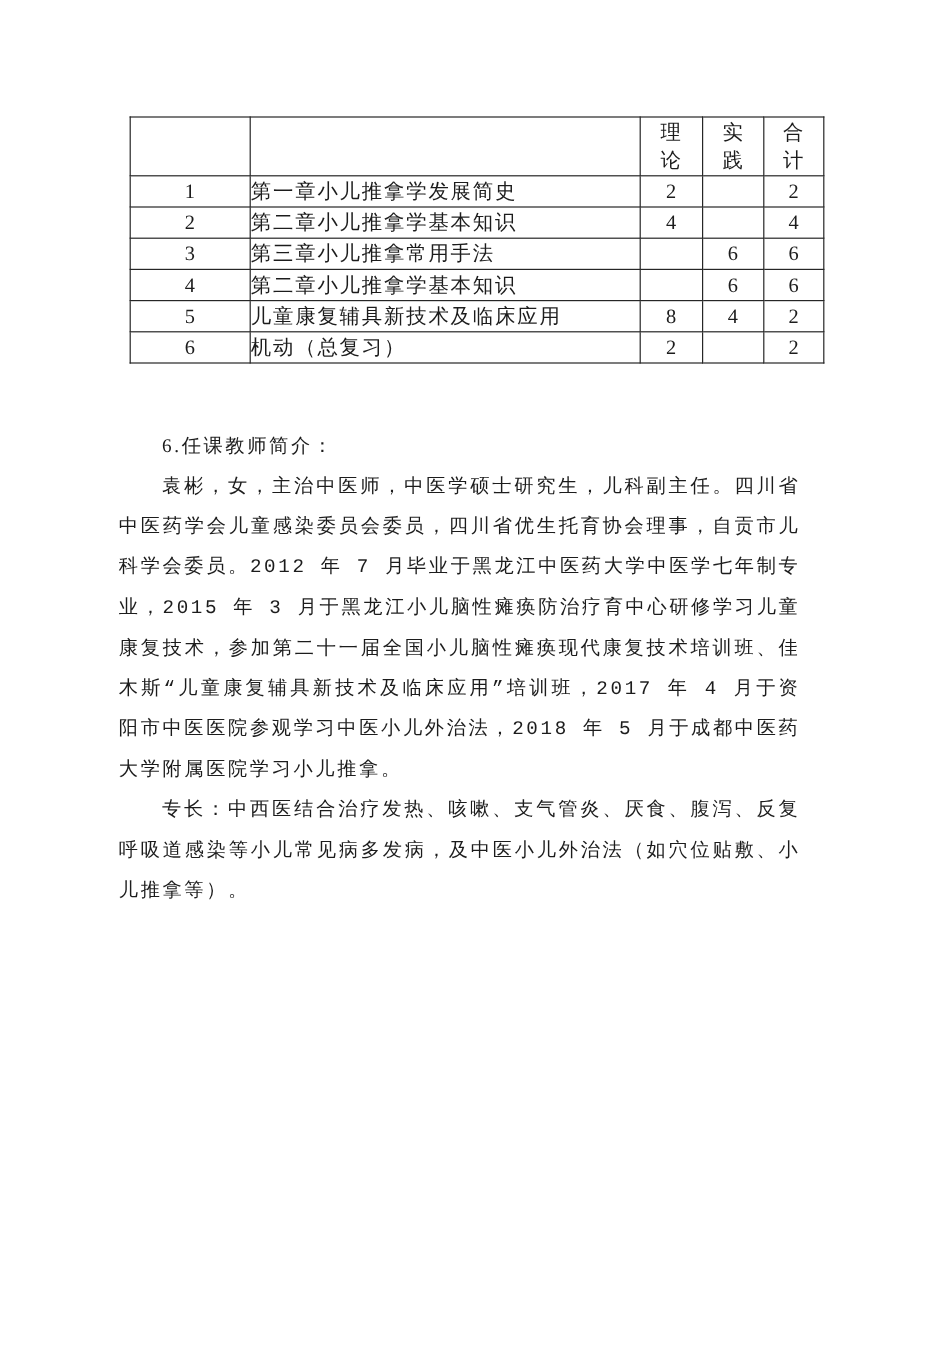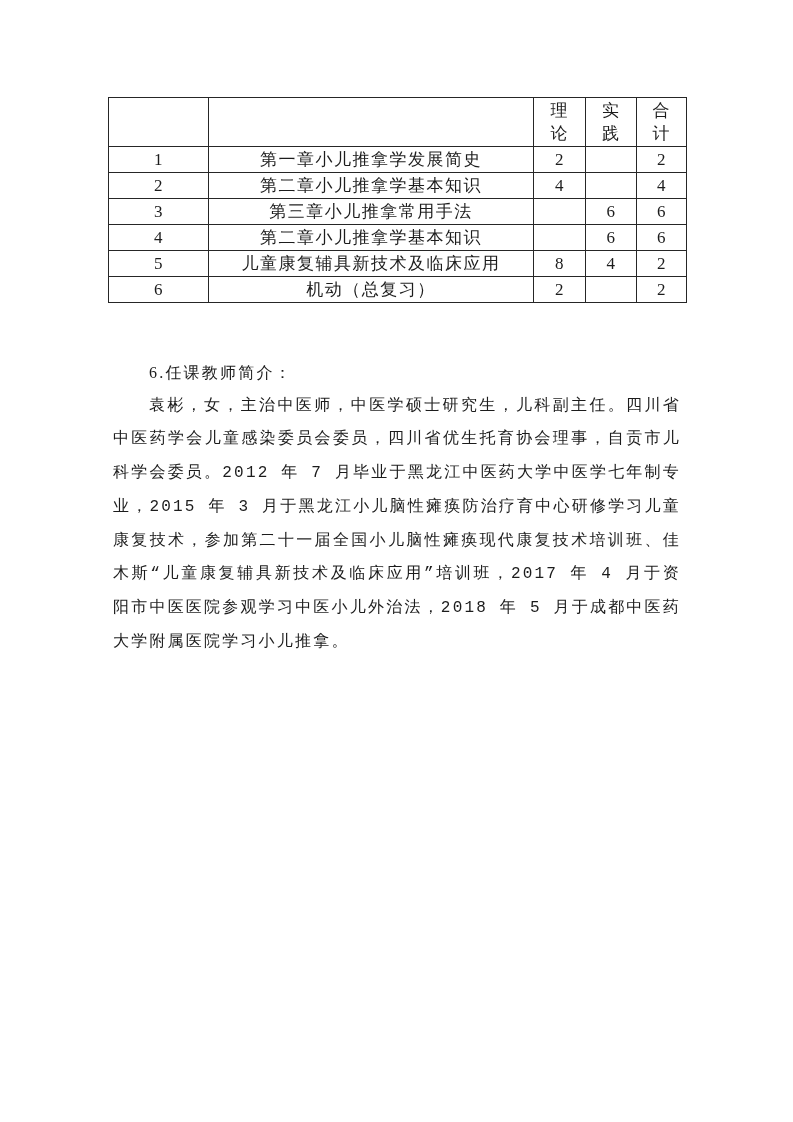--- a/index.html
+++ b/index.html
@@ -33,26 +33,26 @@
   }
   .schedule thead tr { height: 49px; }
   .schedule tbody tr { height: 26px; }
   .schedule thead th {
     text-align: center;
     line-height: 23px;
     white-space: pre-line;
     letter-spacing: 1px;
   }
   .cell-num, .cell-theory, .cell-practice, .cell-total { text-align: center; letter-spacing: 0.5px; }
-  .cell-title { text-align: center; padding-left: 7px; letter-spacing: 1.5px; }
+  .cell-title { text-align: left; padding-left: 7px; letter-spacing: 1.5px; }
 
   
   .text-block {
     position: absolute;
-    left: 113px;
+    left: 99px;
     top: 356px;
     width: 568px;
     font-size: 16px;
     line-height: 33.7px;
     letter-spacing: 2.2px;
     color: #1c1c1c;
   }
   .text-block .heading { text-indent: 36px; }
   .text-block p {
     margin: 0;
@@ -128,15 +128,16 @@
         <td class="cell-theory">2</td>
         <td class="cell-practice"></td>
         <td class="cell-total">2</td>
       </tr>
     </tbody>
   </table>
 
   <div class="text-block">
     <div class="heading">6.任课教师简介：</div>
     <p>袁彬，女，主治中医师，中医学硕士研究生，儿科副主任。四川省中医药学会儿童感染委员会委员，四川省优生托育协会理事，自贡市儿科学会委员。2012 年 7 月毕业于黑龙江中医药大学中医学七年制专业，2015 年 3 月于黑龙江小儿脑性瘫痪防治疗育中心研修学习儿童康复技术，参加第二十一届全国小儿脑性瘫痪现代康复技术培训班、佳木斯“儿童康复辅具新技术及临床应用”培训班，2017 年 4 月于资阳市中医医院参观学习中医小儿外治法，2018 年 5 月于成都中医药大学附属医院学习小儿推拿。</p>
+    <p>专长：中西医结合治疗发热、咳嗽、支气管炎、厌食、腹泻、反复呼吸道感染等小儿常见病多发病，及中医小儿外治法（如穴位贴敷、小儿推拿等）。</p>
   </div>
 
 </div>
 
 </body></html>

